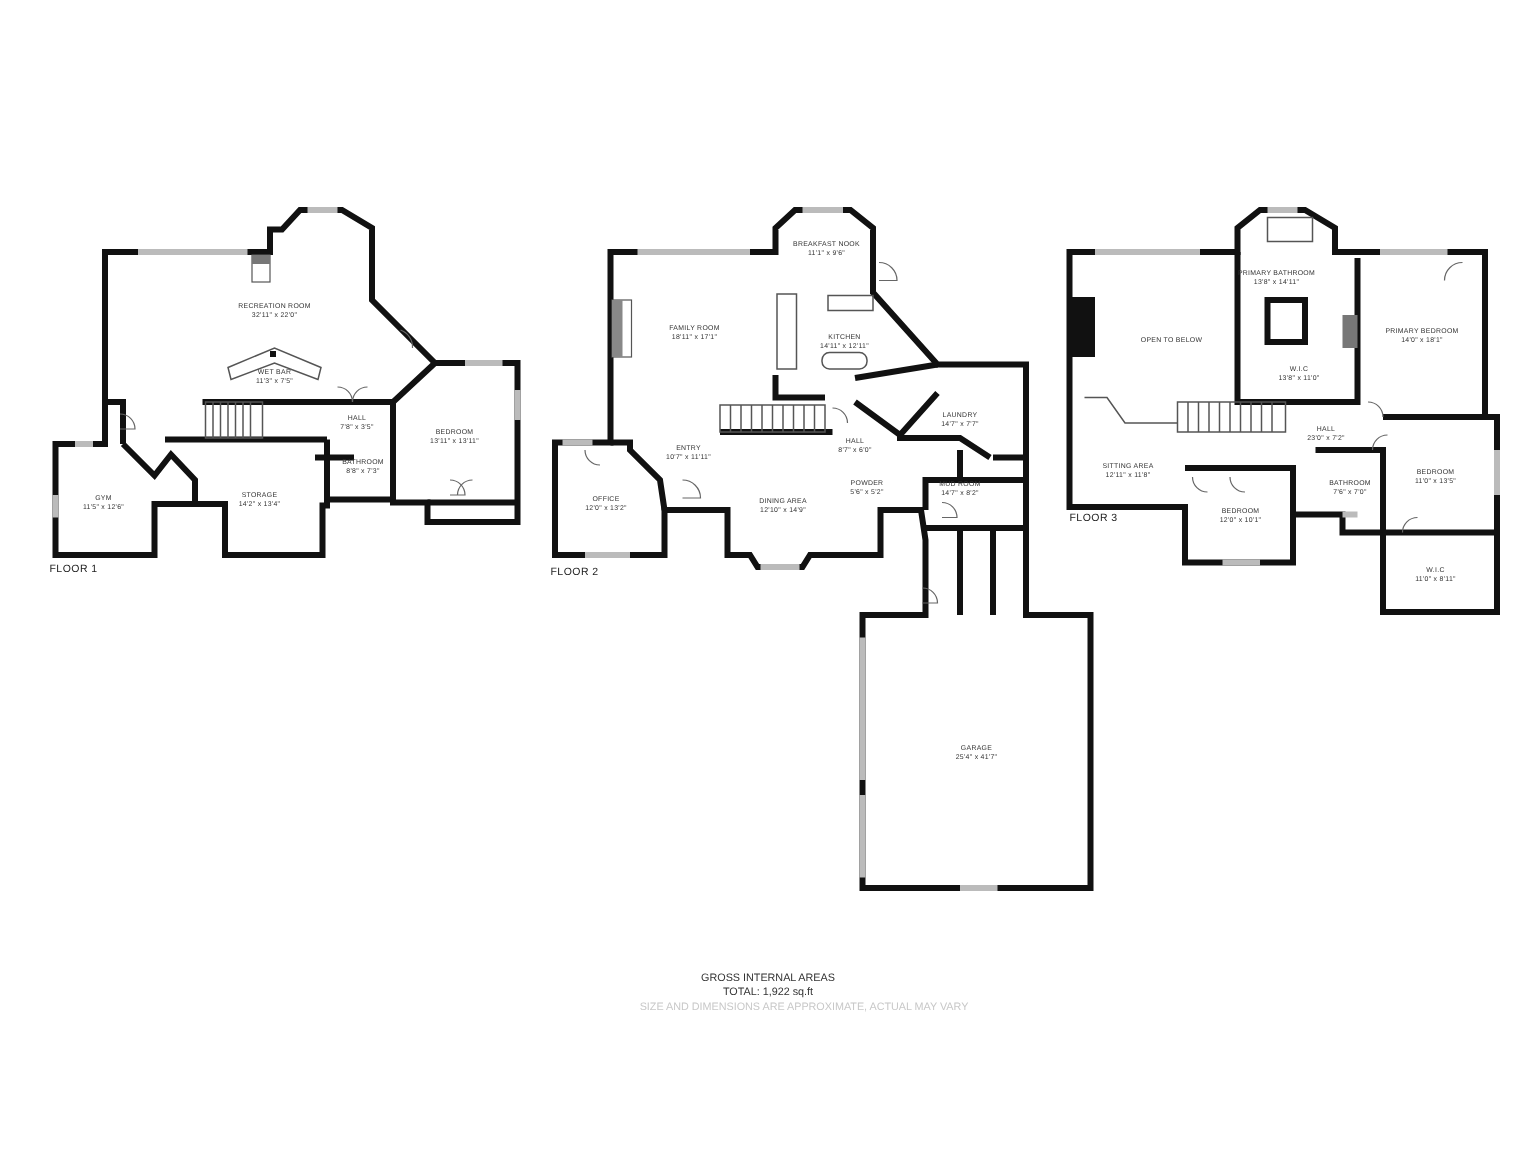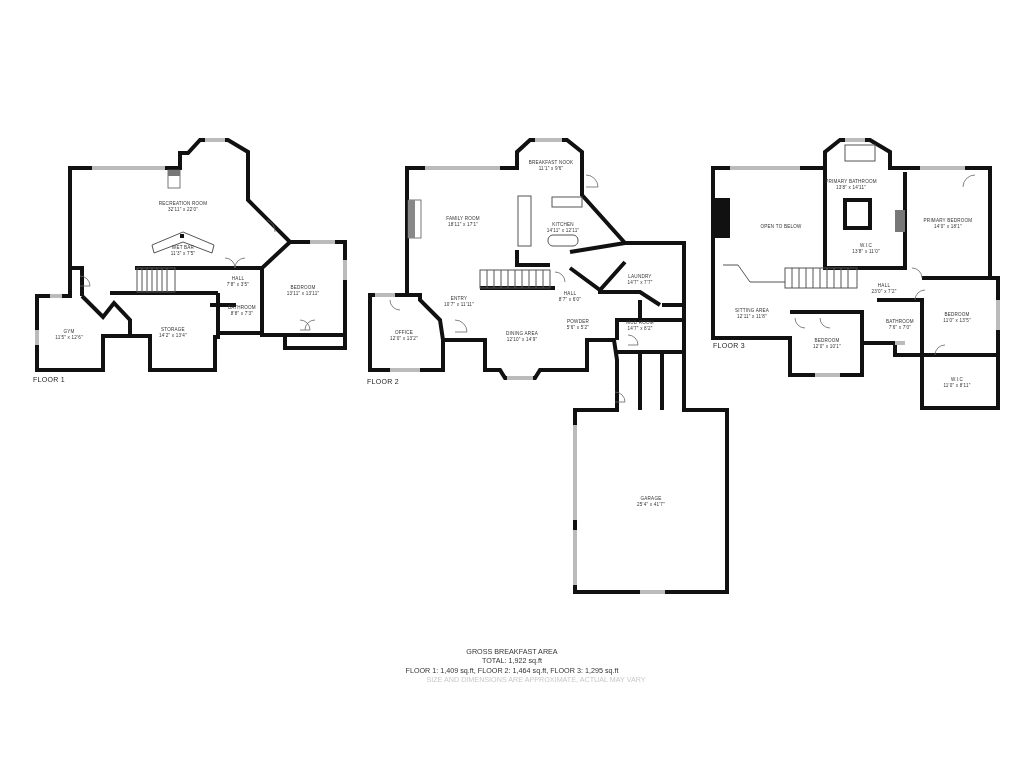--- a/index.html
+++ b/index.html
@@ -273,17 +273,16 @@
     <div>BEDROOM</div>
     <div>11'0" x 13'5"</div>
   </div>
 <div class="lbl" style="left:957px;top:377px;">
     <div>W.I.C</div>
     <div>11'0" x 8'11"</div>
   </div>
 <div class="floor-lbl" style="left:713px;top:342px;">FLOOR 3</div>
 
 <div class="summary">
-  <div>GROSS BREAKFAST AREA</div>
+  <div>GROSS INTERNAL AREAS</div>
   <div>TOTAL: 1,922 sq.ft</div>
-  <div>FLOOR 1: 1,409 sq.ft, FLOOR 2: 1,464 sq.ft, FLOOR 3: 1,295 sq.ft</div>
   <div class="note">SIZE AND DIMENSIONS ARE APPROXIMATE, ACTUAL MAY VARY</div>
 </div>
 
 </body></html>

